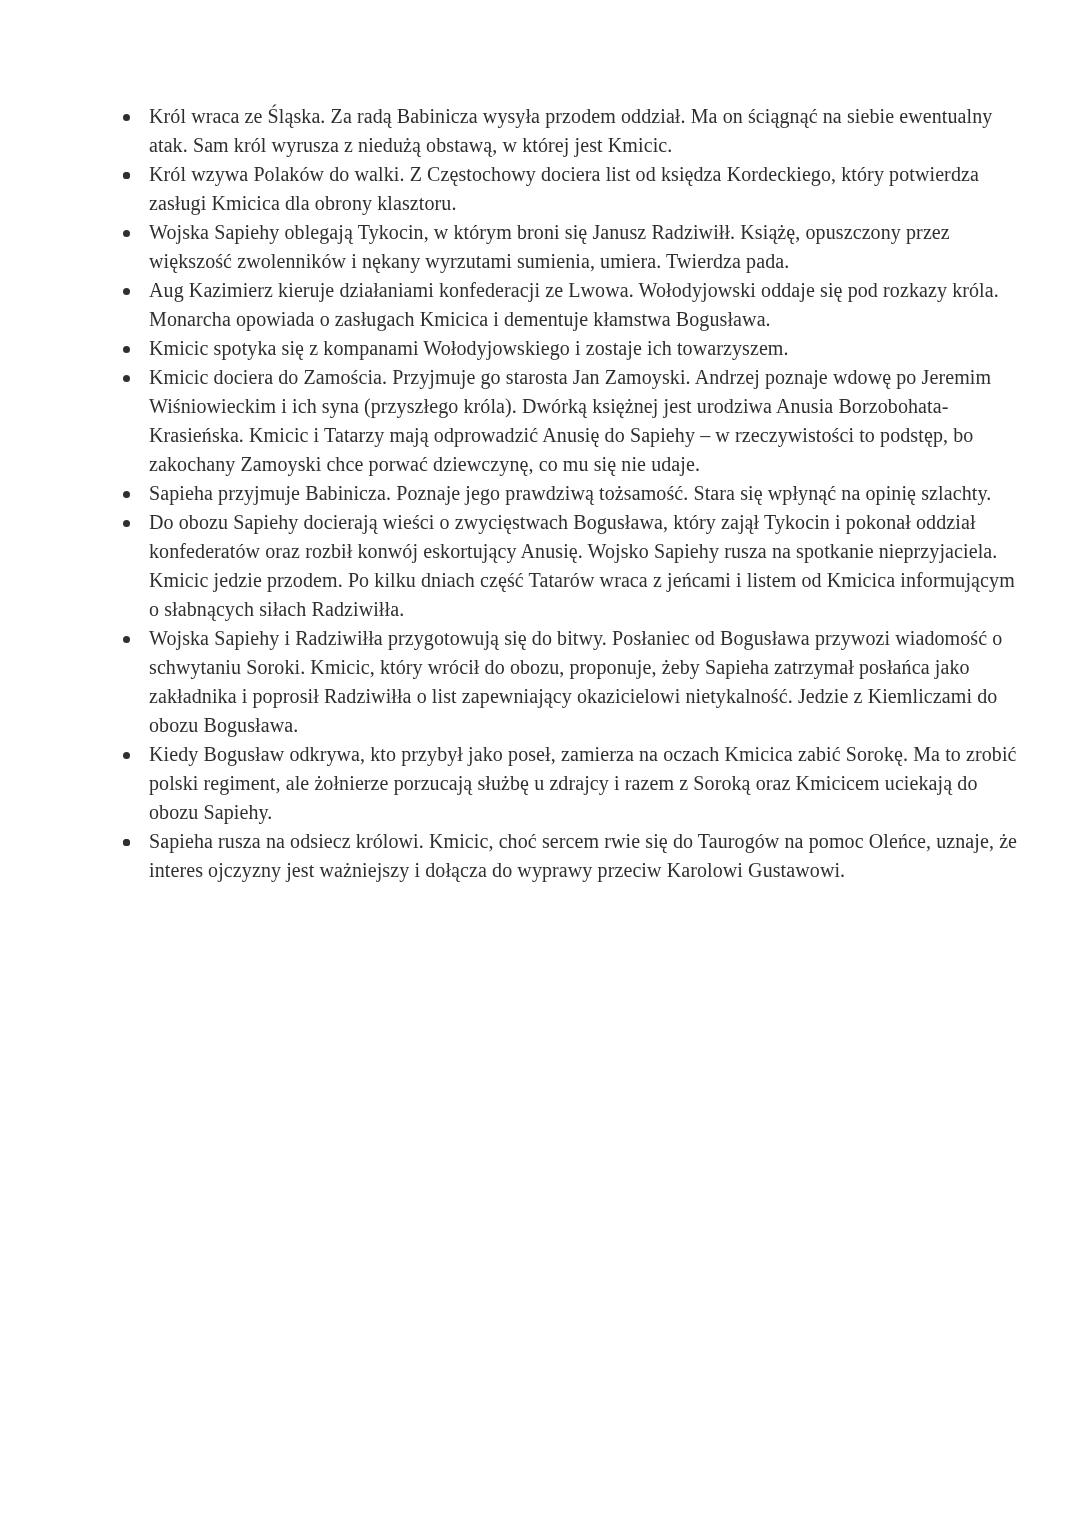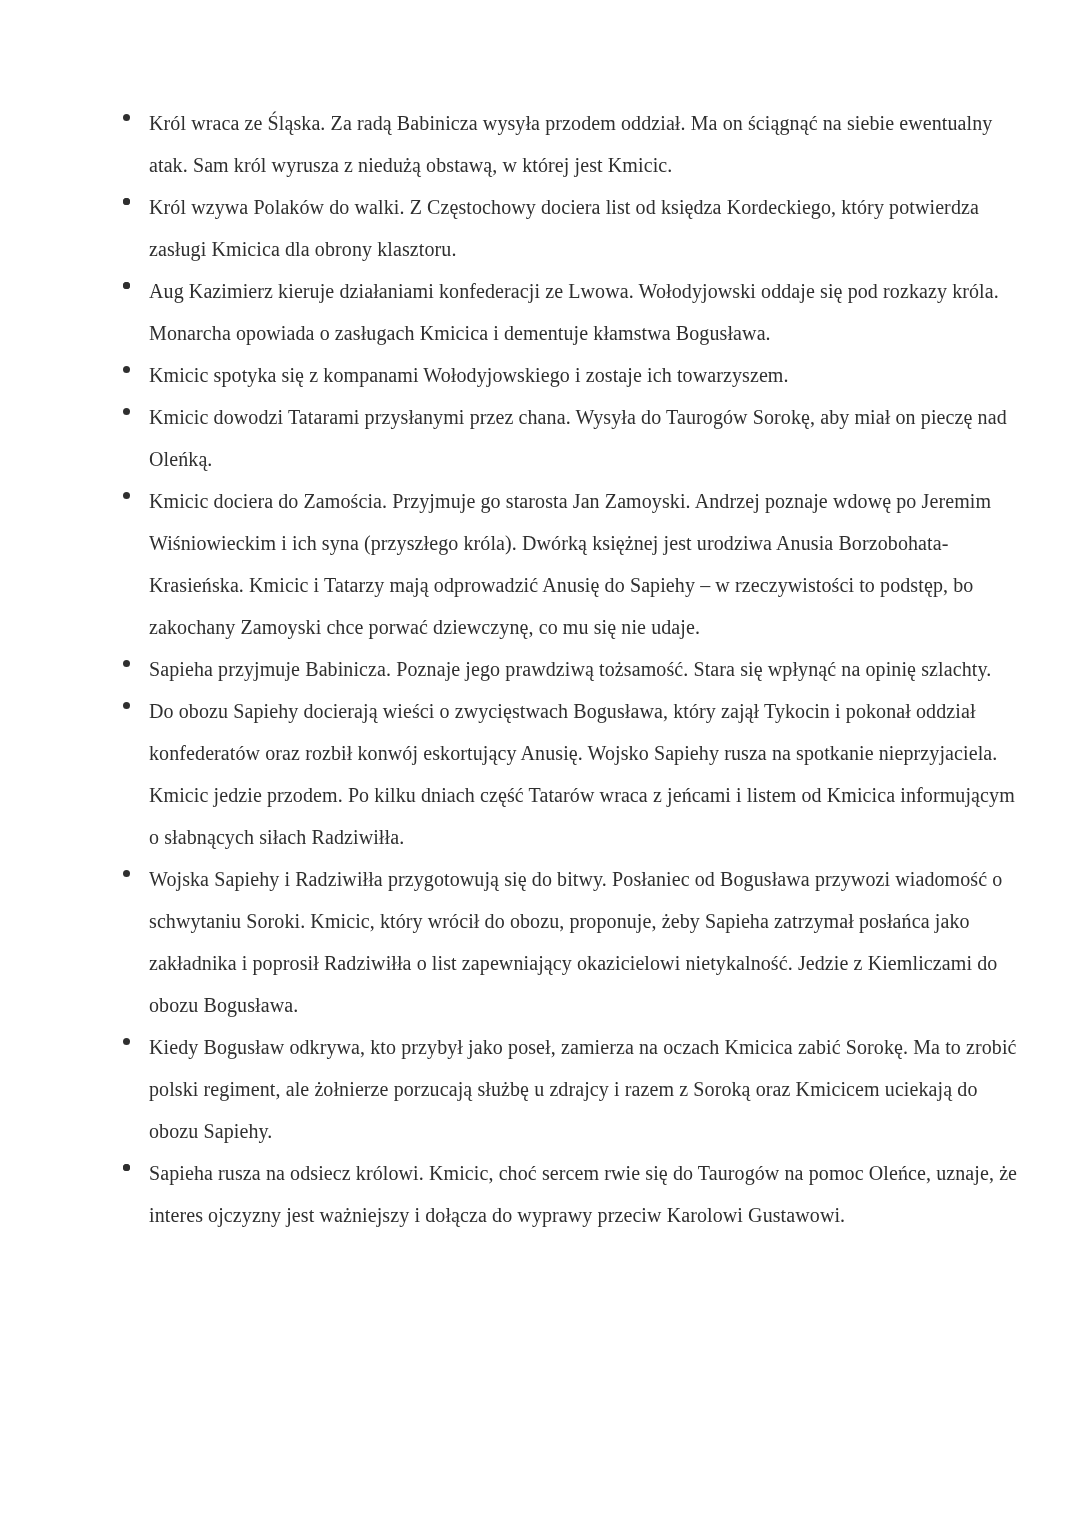--- a/index.html
+++ b/index.html
@@ -16,21 +16,21 @@
     padding: 102px 62px 40px 122px;
     font-family: "Liberation Serif", "DejaVu Serif", serif;
     color: #2f2f2f;
     overflow: hidden;
   }
   ul.bullet-list {
     list-style: none;
     margin: 0;
     padding: 0;
     font-size: 20px;
-    line-height: 42px;
+    line-height: 29px;
     text-align: left;
   }
   ul.bullet-list li {
     position: relative;
     padding-left: 27px;
     margin: 0;
   }
   .bullet-dot {
     position: absolute;
     left: 1px;
@@ -45,24 +45,23 @@
   }
 </style>
 </head>
 <body>
 
 <div class="page">
   <ul class="bullet-list">
     <li><span class="bullet-dot"></span><span class="item-text">Król wraca ze Śląska. Za radą Babinicza wysyła przodem oddział. Ma on ściągnąć na siebie ewentualny atak. Sam król wyrusza z niedużą obstawą, w której jest Kmicic.</span></li>
     <li><span class="bullet-dot"></span></li>
     <li><span class="bullet-dot"></span><span class="item-text">Król wzywa Polaków do walki. Z Częstochowy dociera list od księdza Kordeckiego, który potwierdza zasługi Kmicica dla obrony klasztoru.</span></li>
-    <li><span class="bullet-dot"></span></li>
+    <li><span class="bullet-dot"></span><span class="item-text">Wojska Sapiehy oblegają Tykocin, w którym broni się Janusz Radziwiłł. Książę, opuszczony przez większość zwolenników i nękany wyrzutami sumienia, umiera. Twierdza pada.</span></li>
     <li><span class="bullet-dot"></span><span class="item-text">Aug Kazimierz kieruje działaniami konfederacji ze Lwowa. Wołodyjowski oddaje się pod rozkazy króla. Monarcha opowiada o zasługach Kmicica i dementuje kłamstwa Bogusława.</span></li>
     <li><span class="bullet-dot"></span><span class="item-text">Kmicic spotyka się z kompanami Wołodyjowskiego i zostaje ich towarzyszem.</span></li>
-    <li><span class="bullet-dot"></span><span class="item-text">Kmicic dowodzi Tatarami przysłanymi przez chana. Wysyła do Taurogów Sorokę, aby miał on pieczę nad Oleńką.</span></li>
     <li><span class="bullet-dot"></span><span class="item-text">Kmicic dociera do Zamościa. Przyjmuje go starosta Jan Zamoyski. Andrzej poznaje wdowę po Jeremim Wiśniowieckim i ich syna (przyszłego króla). Dwórką księżnej jest urodziwa Anusia Borzobohata-Krasieńska. Kmicic i Tatarzy mają odprowadzić Anusię do Sapiehy – w rzeczywistości to podstęp, bo zakochany Zamoyski chce porwać dziewczynę, co mu się nie udaje.</span></li>
     <li><span class="bullet-dot"></span><span class="item-text">Sapieha przyjmuje Babinicza. Poznaje jego prawdziwą tożsamość. Stara się wpłynąć na opinię szlachty.</span></li>
     <li><span class="bullet-dot"></span><span class="item-text">Do obozu Sapiehy docierają wieści o zwycięstwach Bogusława, który zajął Tykocin i pokonał oddział konfederatów oraz rozbił konwój eskortujący Anusię. Wojsko Sapiehy rusza na spotkanie nieprzyjaciela. Kmicic jedzie przodem. Po kilku dniach część Tatarów wraca z jeńcami i listem od Kmicica informującym o słabnących siłach Radziwiłła.</span></li>
     <li><span class="bullet-dot"></span><span class="item-text">Wojska Sapiehy i Radziwiłła przygotowują się do bitwy. Posłaniec od Bogusława przywozi wiadomość o schwytaniu Soroki. Kmicic, który wrócił do obozu, proponuje, żeby Sapieha zatrzymał posłańca jako zakładnika i poprosił Radziwiłła o list zapewniający okazicielowi nietykalność. Jedzie z Kiemliczami do obozu Bogusława.</span></li>
     <li><span class="bullet-dot"></span><span class="item-text">Kiedy Bogusław odkrywa, kto przybył jako poseł, zamierza na oczach Kmicica zabić Sorokę. Ma to zrobić polski regiment, ale żołnierze porzucają służbę u zdrajcy i razem z Soroką oraz Kmicicem uciekają do obozu Sapiehy.</span></li>
     <li><span class="bullet-dot"></span></li>
     <li><span class="bullet-dot"></span><span class="item-text">Sapieha rusza na odsiecz królowi. Kmicic, choć sercem rwie się do Taurogów na pomoc Oleńce, uznaje, że interes ojczyzny jest ważniejszy i dołącza do wyprawy przeciw Karolowi Gustawowi.</span></li>
   </ul>
 </div>
 

